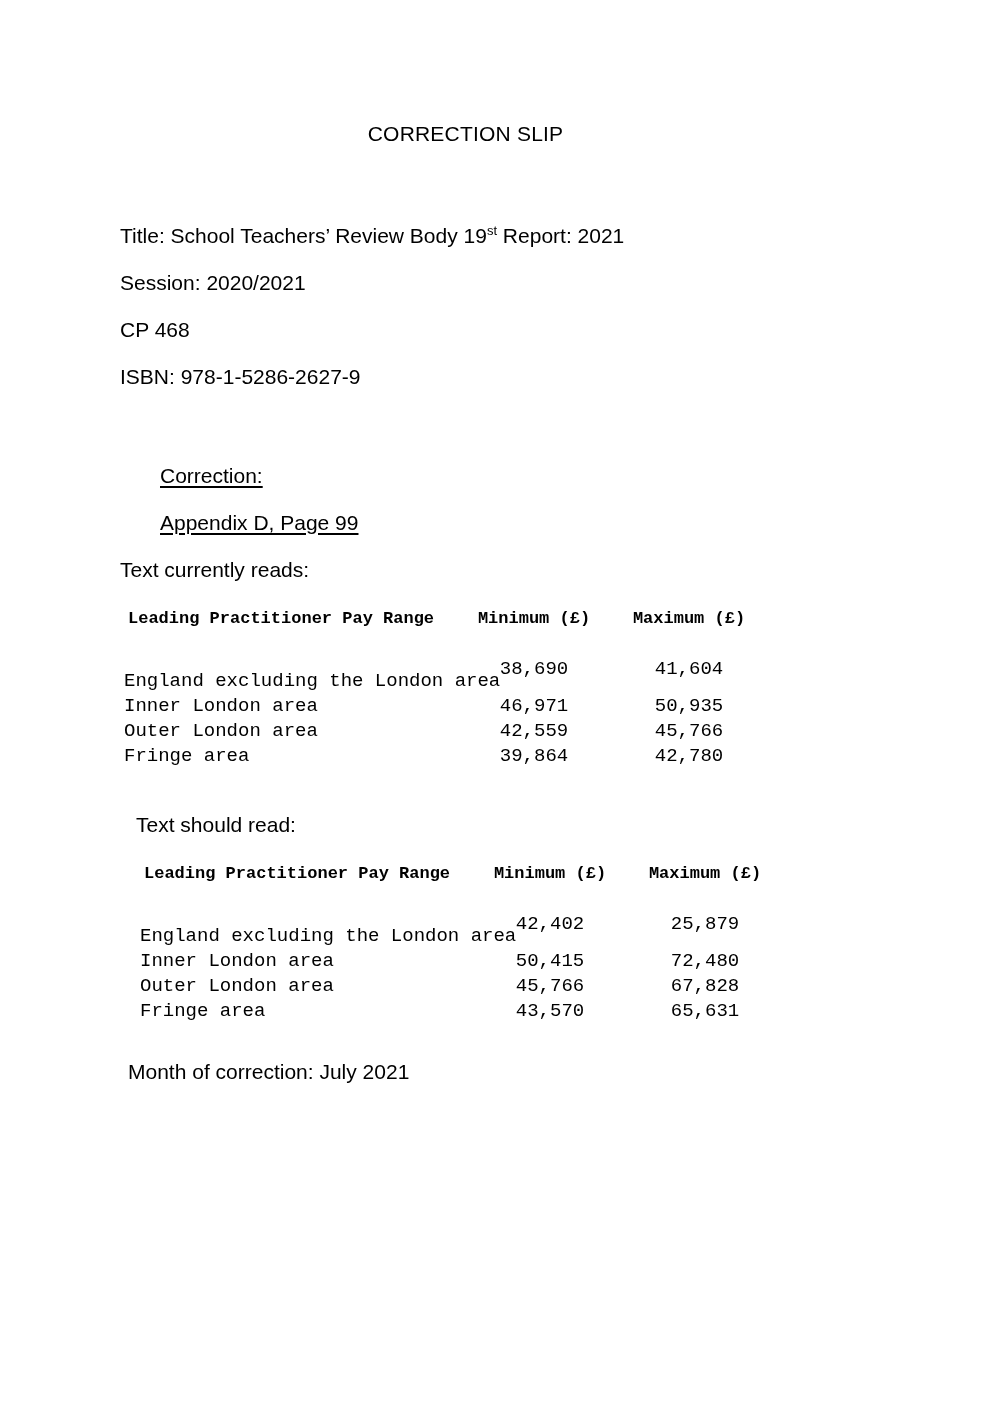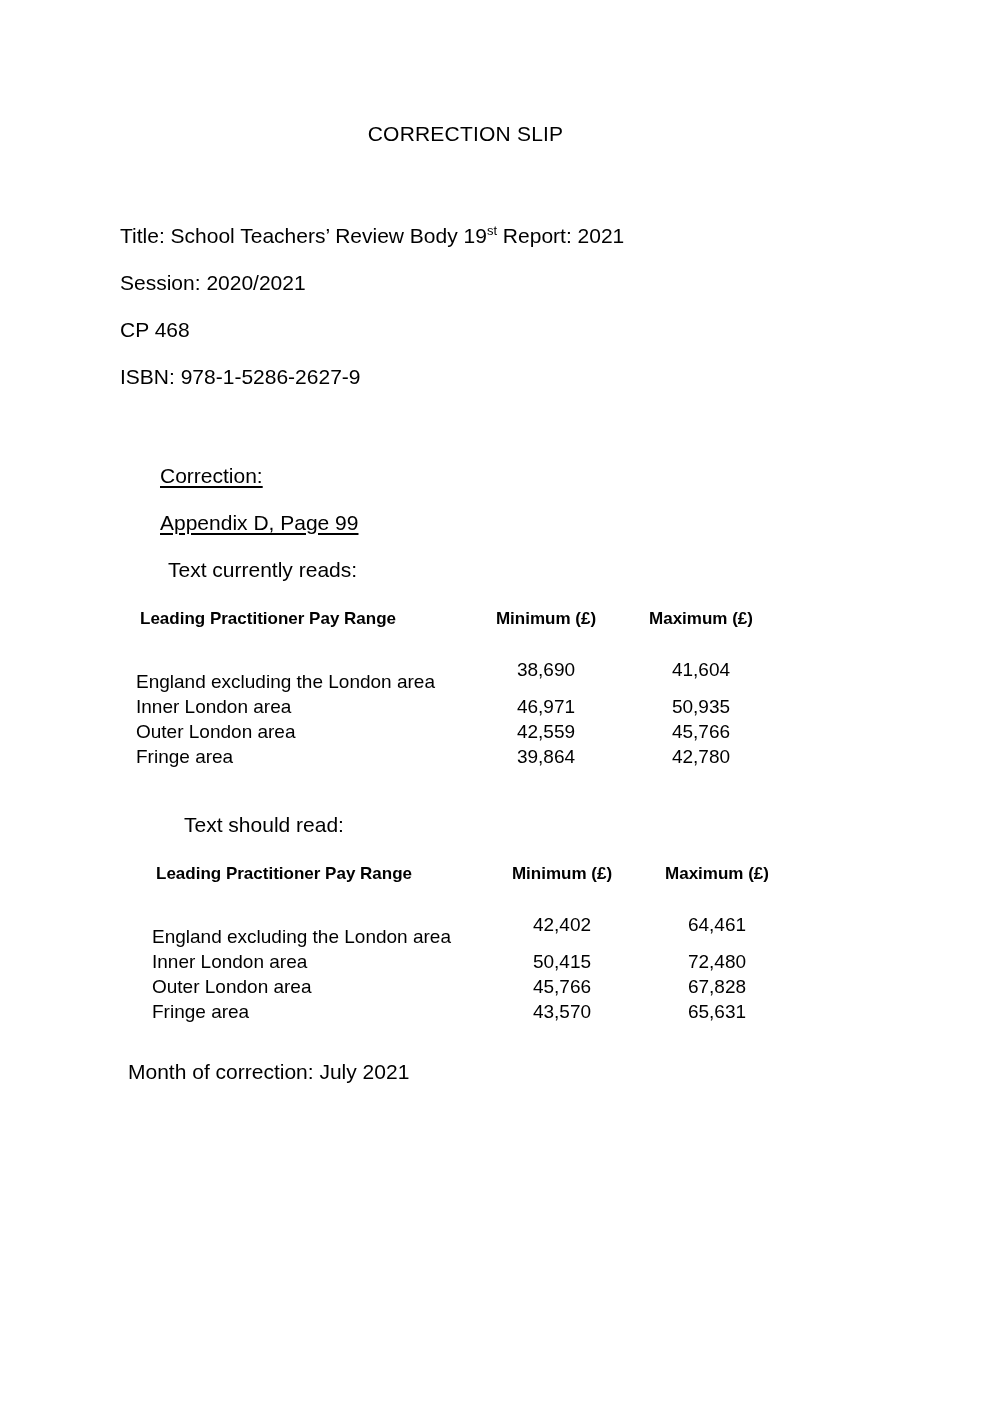--- a/index.html
+++ b/index.html
@@ -66,43 +66,43 @@
   .heading-underlined span.u {
     text-decoration: underline;
     text-underline-offset: 3px;
   }
 
   
   .section-label {
     font-size: 21px;
     line-height: 47px;
     white-space: nowrap;
-    margin-left: 48px;
   }
 
   .block-currently {
     position: absolute;
     top: 546px;
     left: 120px;
     width: 760px;
   }
   .block-should {
     position: absolute;
     top: 801px;
     left: 136px;
     width: 760px;
   }
 
   
   .pay-table {
     margin-top: 16px;
-    margin-left: 16px;
+    margin-left: 4px;
     border-collapse: collapse;
     table-layout: fixed;
     width: 640px;
+    font-family: Liberation Mono, monospace;
   }
   .pay-table col.c-label { width: 330px; }
   .pay-table col.c-min   { width: 160px; }
   .pay-table col.c-max   { width: 150px; }
 
   .pay-table th {
     font-size: 17px;
     font-weight: bold;
     padding: 0 0 30px 0;
     vertical-align: top;
@@ -208,21 +208,21 @@
         <tr>
           <th class="h-label">Leading Practitioner Pay Range</th>
           <th class="h-min">Minimum (£)</th>
           <th class="h-max">Maximum (£)</th>
         </tr>
       </thead>
       <tbody>
         <tr class="first-row">
           <td class="d-label">England excluding the London area</td>
           <td class="d-num">42,402</td>
-          <td class="d-num">64,461</td>
+          <td class="d-num">25,879</td>
         </tr>
         <tr>
           <td class="d-label">Inner London area</td>
           <td class="d-num">50,415</td>
           <td class="d-num">72,480</td>
         </tr>
         <tr>
           <td class="d-label">Outer London area</td>
           <td class="d-num">45,766</td>
           <td class="d-num">67,828</td>

